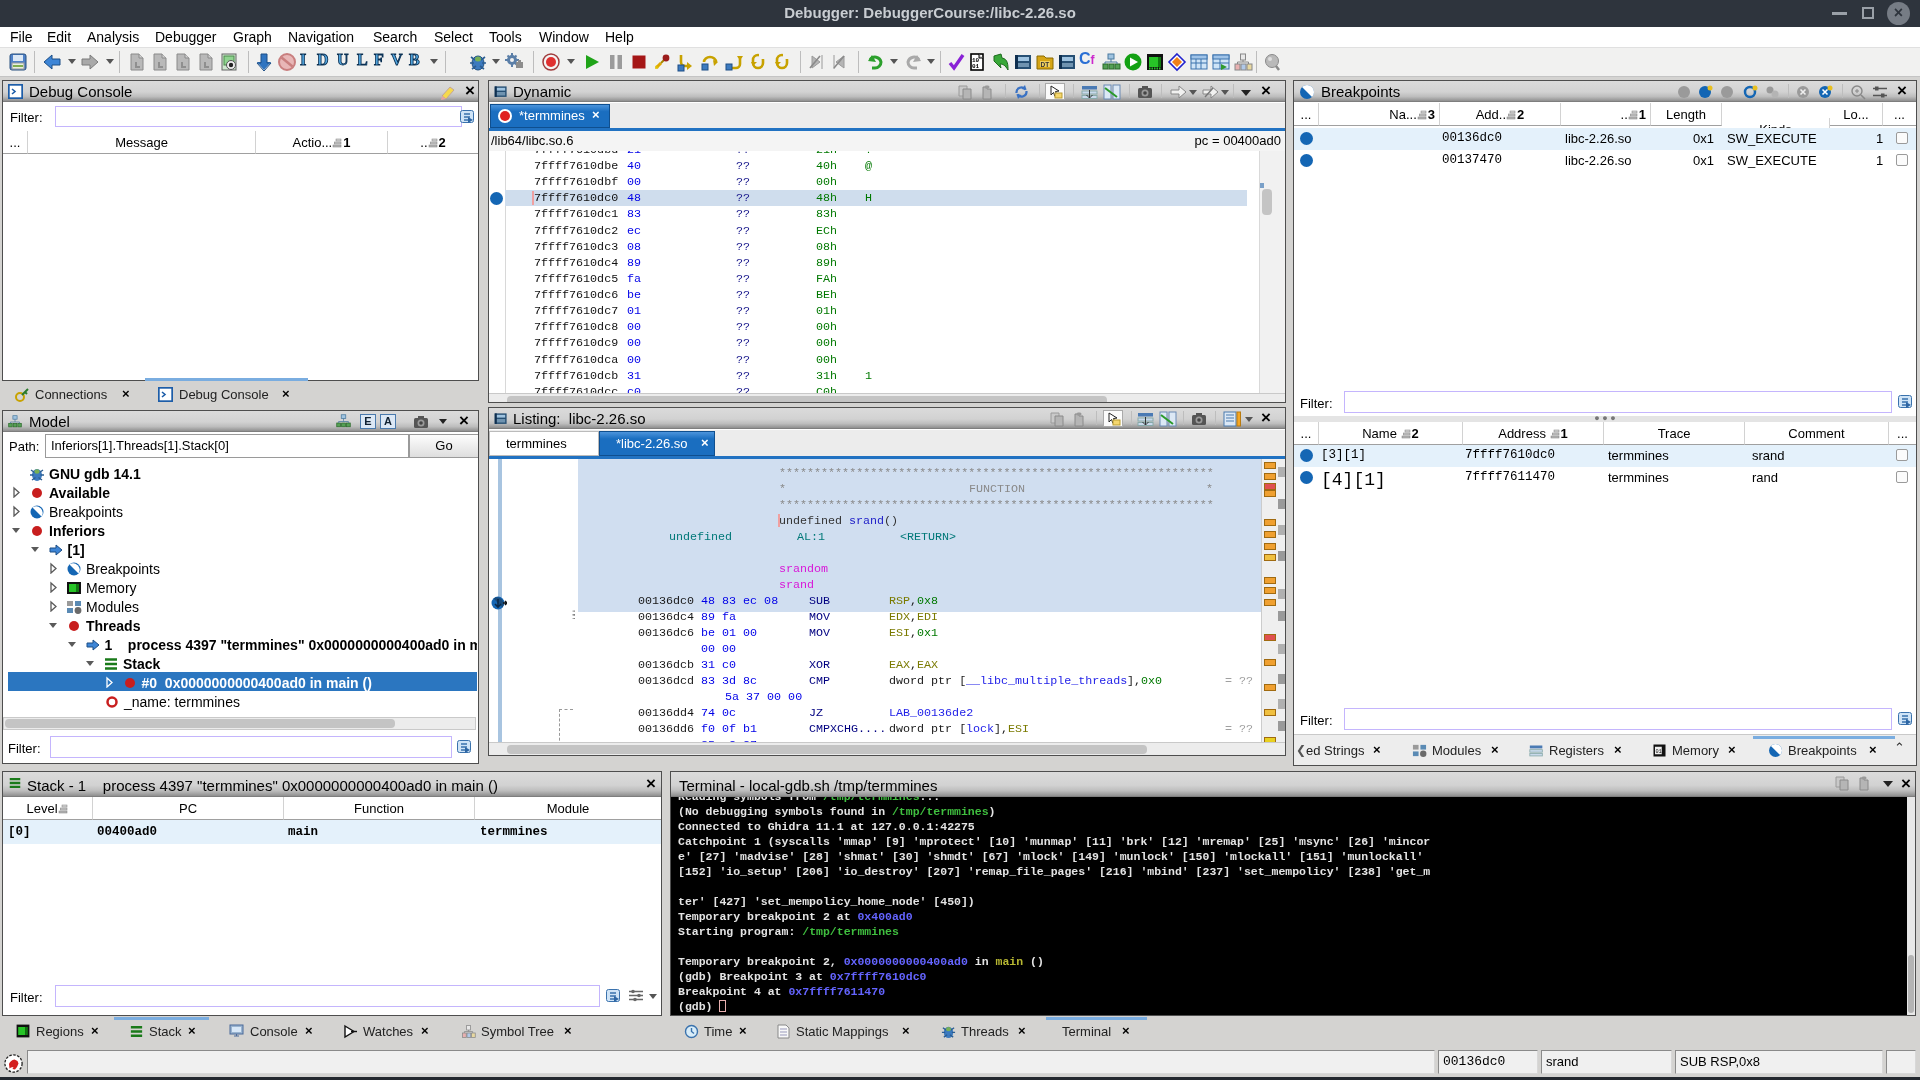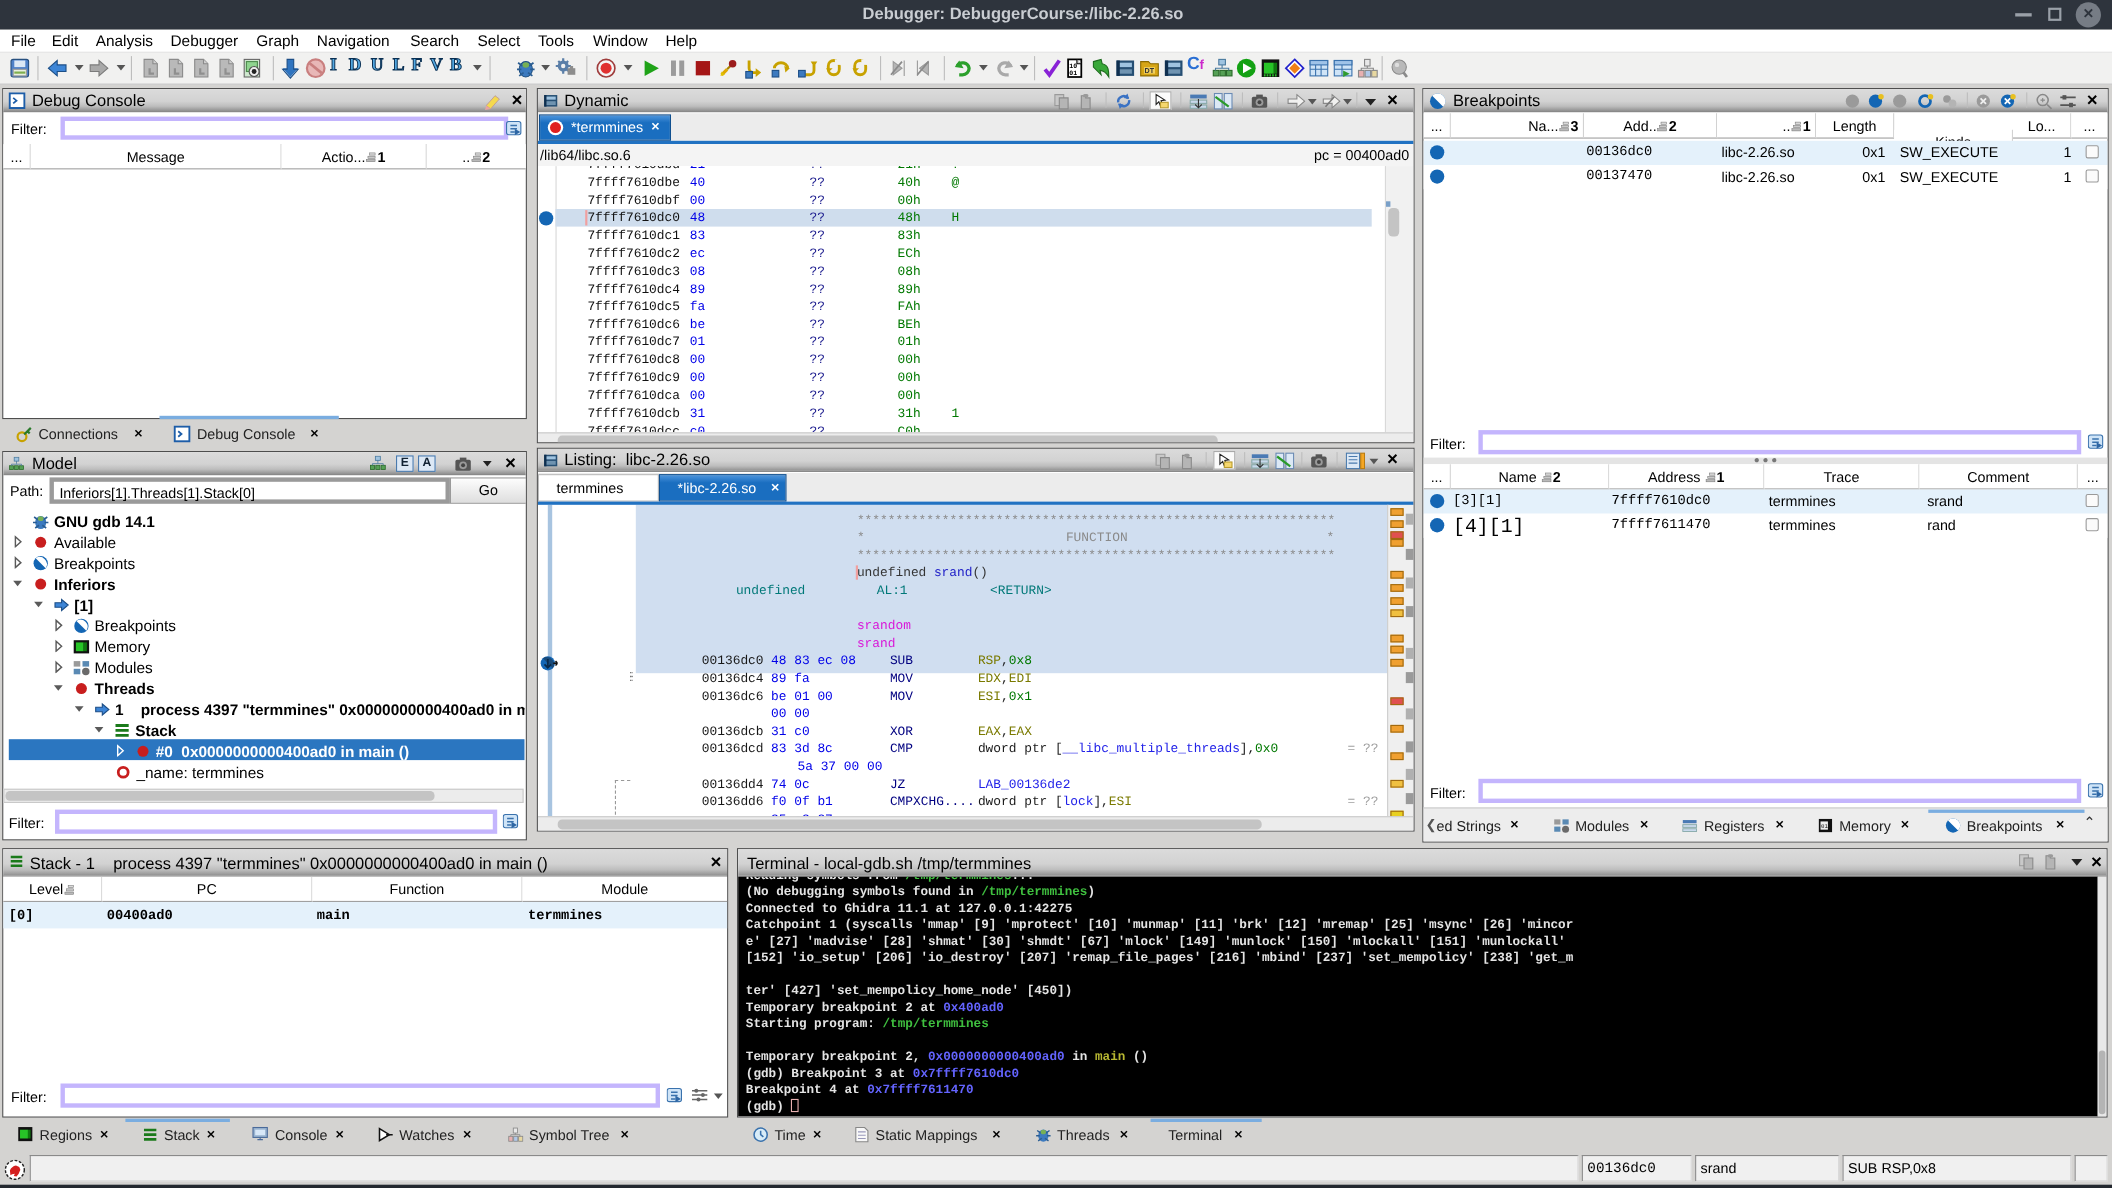--- a/index.html
+++ b/index.html
@@ -1,21 +1,21 @@
 <!DOCTYPE html>
 <html><head><meta charset="utf-8">
 <style>
 *{margin:0;padding:0;box-sizing:border-box}
 html,body{width:1920px;height:1080px;overflow:hidden;background:#d4d3d1;font-family:"Liberation Sans",sans-serif;position:relative}
 .abs{position:absolute}
 .mono{font-family:"Liberation Mono",monospace}
 .panel{position:absolute;background:#fff;border:1px solid #4e4e4e}
 .pt{position:absolute;left:0;right:0;top:0;height:21px;background:linear-gradient(#dbdbdb 0%,#d2d2d2 55%,#bdbdbd 78%,#8f8f8f 100%);border-bottom:1px solid #7e7e7e;font-size:15px;color:#000;white-space:nowrap}
 .pt .tl{position:absolute;top:2px}
-.fbox{position:absolute;background:#fff;border:4px solid #c4b5fd}
+.fbox{position:absolute;background:#fff;border:1px solid #c4b5fd}
 .flabel{position:absolute;font-size:13px;color:#000}
 .th{position:absolute;font-size:13px;color:#000;background:#fff;border-right:1px solid #d2d2d2;border-bottom:1px solid #a0a0a0;text-align:center;overflow:hidden;white-space:nowrap}
 .bdot{position:absolute;width:13px;height:13px;border-radius:50%;background:#1466b4}
 .cbox{position:absolute;width:12px;height:12px;border:1px solid #9a9a9a;background:#fbfbfb;border-radius:2px}
 .tabx{font-size:13px;color:#222}
 .x{font-weight:bold}
 .pt .x{font-size:17px !important;top:0 !important}
 .caret{display:inline-block;width:0;height:0;border-left:4px solid transparent;border-right:4px solid transparent;border-top:5px solid #555;vertical-align:middle}
 .sep{position:absolute;width:1px;background:#bdbdbd;top:3px;bottom:3px}
 </style></head>
@@ -1004,21 +1004,21 @@
         <path d="M2 4 l3.5 2.5 M14 4 l-3.5 2.5 M1 9 h3.5 M11.5 9 h3.5 M3 14 l3.5 -2.5 M13 14 l-3.5 -2.5" stroke="#2a5d92" stroke-width="1.4"></path>
         <ellipse cx="8" cy="5.5" rx="2.6" ry="2.2" fill="#77b055"></ellipse>
       </svg>
       <div class="abs" style="left:47.0px;top:466px;font-size:14px;font-weight:bold;color:#000;white-space:nowrap">GNU gdb 14.1</div>
       <svg class="abs" style="left:8.0px;top:486px" width="12" height="12">
         <path d="M4 2 l5 4.5 -5 4.5z" fill="none" stroke="#5a5a5a" stroke-width="1.3"></path>
       </svg>
       <svg class="abs" style="left:27.0px;top:485px" width="16" height="16">
         <circle cx="8" cy="8" r="5" fill="#c81e1e"></circle>
       </svg>
-      <div class="abs" style="left:47.0px;top:485px;font-size:14px;font-weight:normal;color:#000;white-space:nowrap">Available</div>
+      <div class="abs" style="left:47.0px;top:485px;font-size:14px;font-weight:bold;color:#000;white-space:nowrap">Available</div>
       <svg class="abs" style="left:8.0px;top:505px" width="12" height="12">
         <path d="M4 2 l5 4.5 -5 4.5z" fill="none" stroke="#5a5a5a" stroke-width="1.3"></path>
       </svg>
       <svg class="abs" style="left:27.0px;top:504px" width="16" height="16">
         <circle cx="8" cy="8" r="6.5" fill="#1466b4"></circle>
         <path d="M3.5 3.5 A6.5 6.5 0 0 1 12.5 12.5z" fill="#fff"></path>
       </svg>
       <div class="abs" style="left:47.0px;top:504px;font-size:14px;font-weight:normal;color:#000;white-space:nowrap">Breakpoints</div>
       <svg class="abs" style="left:8.0px;top:524px" width="12" height="12">
         <path d="M2 4 l8 0 -4 5z" fill="#5a5a5a"></path>

